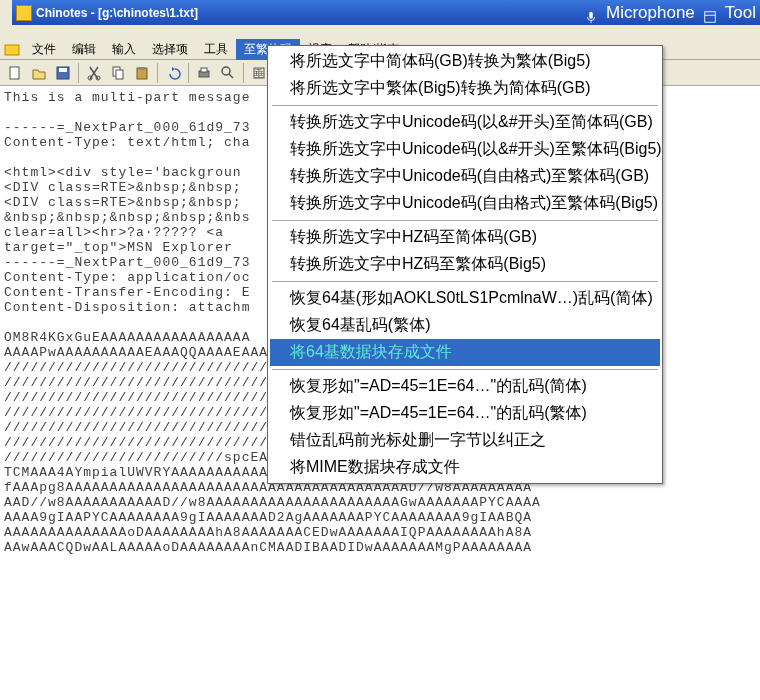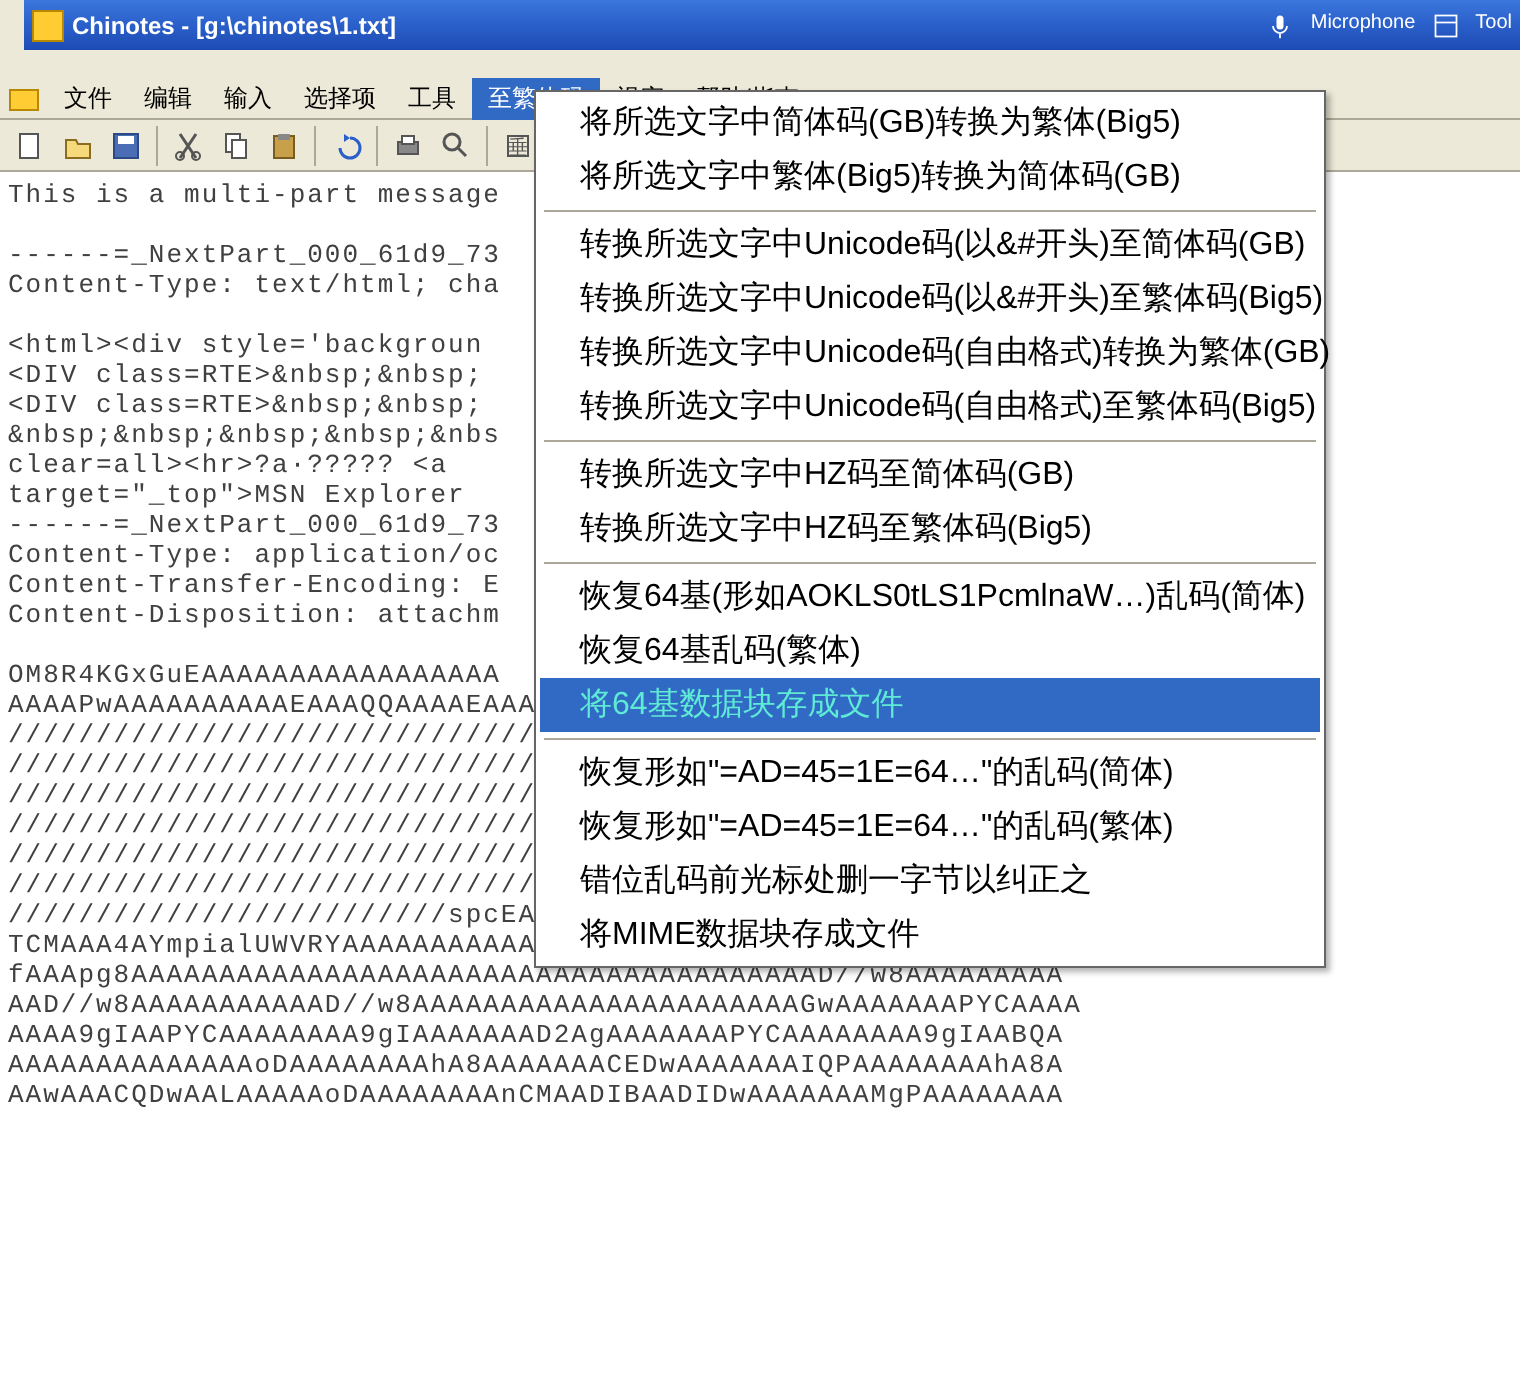--- a/index.html
+++ b/index.html
@@ -1,19 +1,19 @@
 <!DOCTYPE html>
 <html><head>
 <meta charset="utf-8">
 <style>
 * { margin: 0; padding: 0; box-sizing: border-box; }
 body { font-family: "SimSun", "MS Sans Serif", sans-serif; font-size: 12px; background: #ece9d8; width: 760px; height: 700px; overflow: hidden; }
 .titlebar { background: linear-gradient(to bottom, #3b77dd 0%, #2a5fc9 50%, #1e4bb5 100%); color: #fff; height: 25px; display: flex; align-items: center; padding: 0 4px; font-weight: bold; font-size: 12px; margin-left: 12px; }
 .titlebar-icon { width: 16px; height: 16px; background: #ffcc33; border: 1px solid #b88900; margin-right: 4px; display: inline-block; }
-.titlebar-right { margin-left: auto; display: flex; align-items: flex-start; gap: 8px; font-weight: normal; font-size: 10px; }
+.titlebar-right { margin-left: auto; display: flex; align-items: flex-end; gap: 8px; font-weight: normal; font-size: 17px; }
 .mic-icon, .tools-icon { width: 14px; height: 14px; display: inline-block; }
 .mic-icon svg, .tools-icon svg { width: 14px; height: 14px; }
 .menubar { background: #ece9d8; height: 20px; display: flex; align-items: center; border-bottom: 1px solid #aca899; position: relative; margin-top: 15px; }
 .menubar-icon { width: 16px; height: 16px; margin: 0 4px; display: inline-block; }
 .menubar-icon svg { width: 16px; height: 16px; }
 .menu-item { padding: 2px 8px; cursor: default; white-space: nowrap; }
 .menu-item.open { background: #316ac5; color: #fff; }
 .toolbar { background: #ece9d8; height: 26px; display: flex; align-items: center; padding: 2px 4px; border-bottom: 1px solid #aca899; gap: 2px; position: relative; }
 .tb-btn { width: 22px; height: 22px; display: flex; align-items: center; justify-content: center; cursor: default; }
 .tb-btn svg { width: 16px; height: 16px; }
@@ -156,21 +156,21 @@
 AAAAAAAAAAAAAAoDAAAAAAAAhA8AAAAAAACEDwAAAAAAAIQPAAAAAAAAhA8A
 AAwAAACQDwAALAAAAAoDAAAAAAAAnCMAADIBAADIDwAAAAAAAMgPAAAAAAAA
 </div>
 
 <div class="dropdown" id="dropdown">
     <div class="dd-item">将所选文字中简体码(GB)转换为繁体(Big5)</div>
     <div class="dd-item">将所选文字中繁体(Big5)转换为简体码(GB)</div>
     <div class="dd-sep"></div>
     <div class="dd-item">转换所选文字中Unicode码(以&amp;#开头)至简体码(GB)</div>
     <div class="dd-item">转换所选文字中Unicode码(以&amp;#开头)至繁体码(Big5)</div>
-    <div class="dd-item">转换所选文字中Unicode码(自由格式)转换为繁体(GB)</div>
+    <div class="dd-item">转换所选文字中Unicode码(自由格式)至繁体码(GB)</div>
     <div class="dd-item">转换所选文字中Unicode码(自由格式)至繁体码(Big5)</div>
     <div class="dd-sep"></div>
     <div class="dd-item">转换所选文字中HZ码至简体码(GB)</div>
     <div class="dd-item">转换所选文字中HZ码至繁体码(Big5)</div>
     <div class="dd-sep"></div>
     <div class="dd-item">恢复64基(形如AOKLS0tLS1PcmlnaW…)乱码(简体)</div>
     <div class="dd-item">恢复64基乱码(繁体)</div>
     <div class="dd-item highlight">将64基数据块存成文件</div>
     <div class="dd-sep"></div>
     <div class="dd-item">恢复形如"=AD=45=1E=64…"的乱码(简体)</div>

